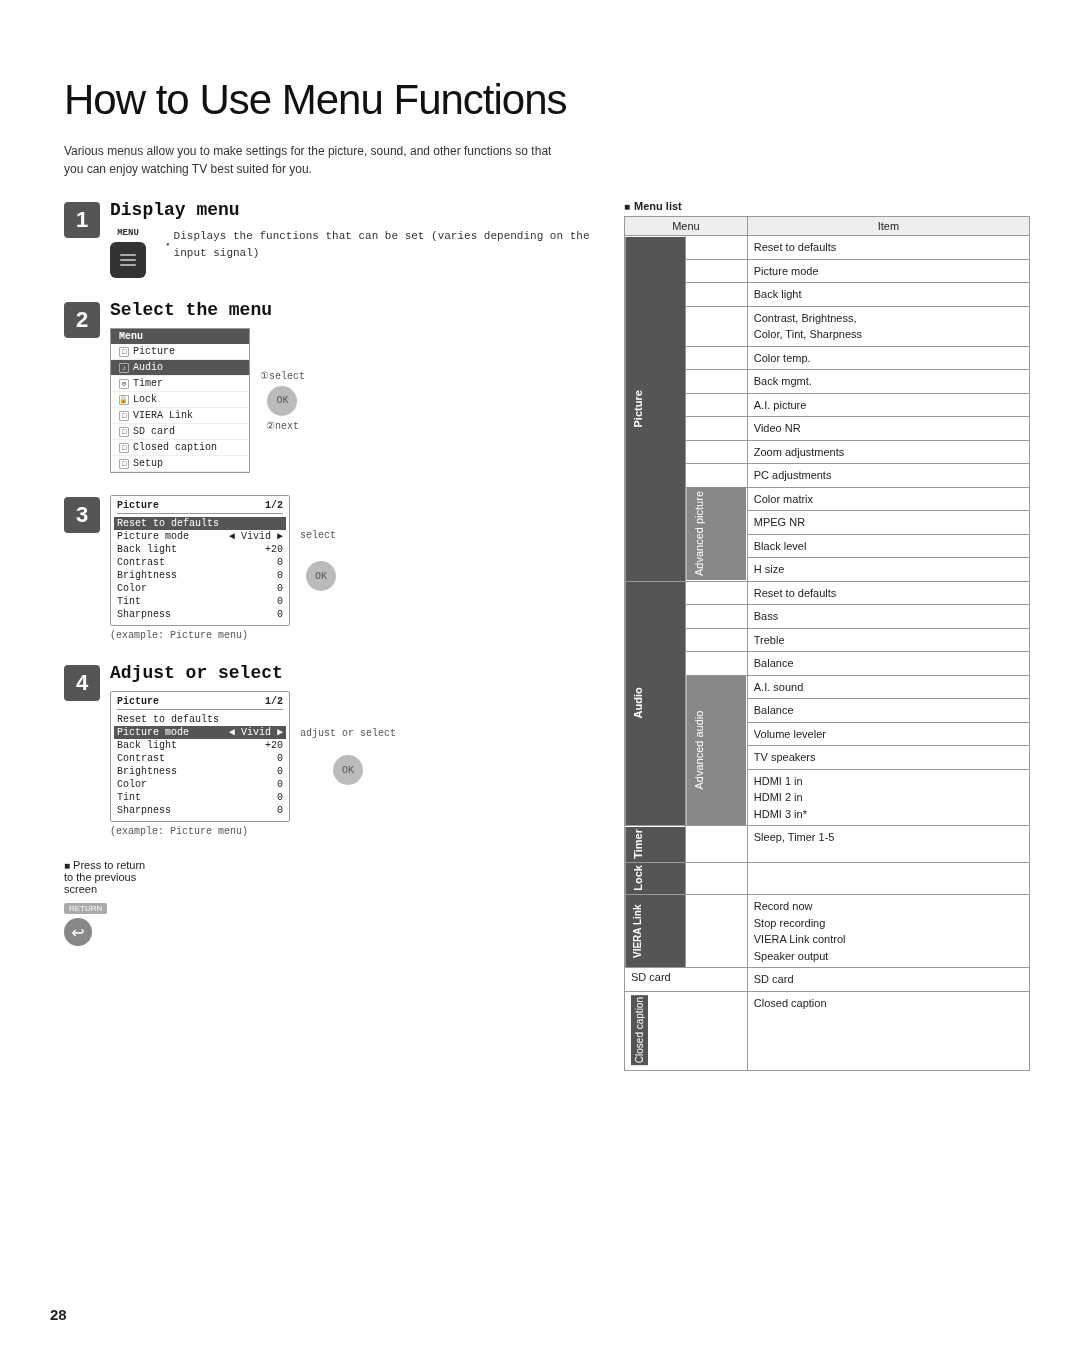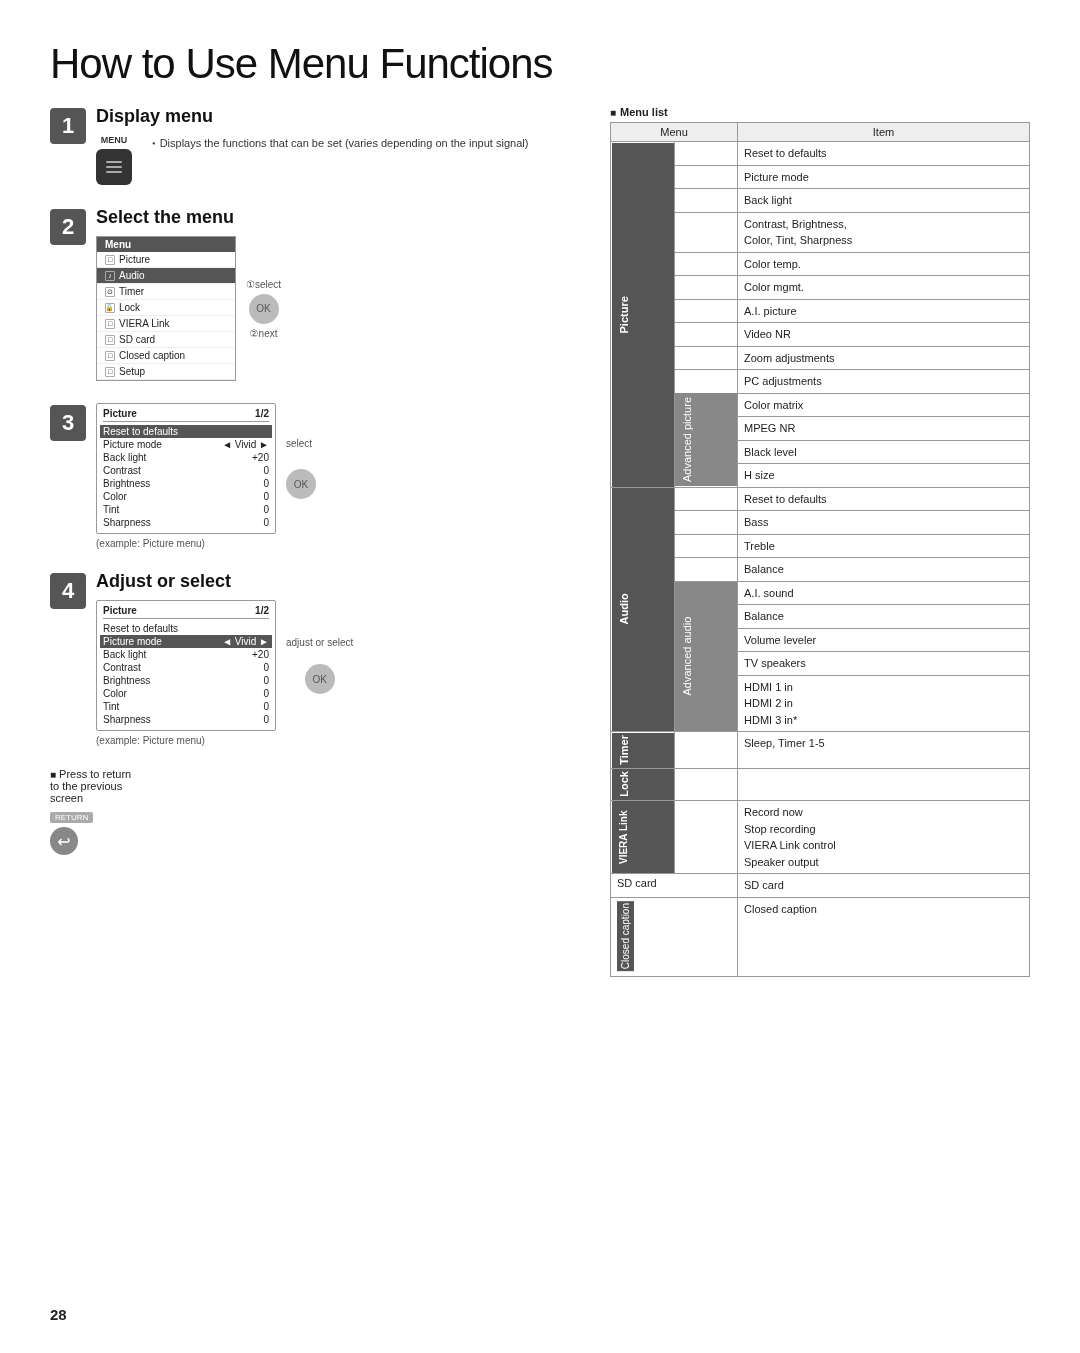--- a/index.html
+++ b/index.html
@@ -7,21 +7,22 @@
       width: 1080px;
       min-height: 1353px;
       background: #fff;
       font-family: Arial, sans-serif;
       font-size: 13px;
       color: #222;
       position: relative;
     }
 
     .page {
-      padding: 40px 50px 40px 50px;
+      padding: 40px 50px 40px 64px;
+      margin-top: 36px;
     }
 
     .page-title {
       font-size: 42px;
       font-weight: 300;
       letter-spacing: -1px;
       margin-bottom: 18px;
       color: #111;
     }
 
@@ -65,20 +66,21 @@
       border-radius: 4px;
       display: flex;
       align-items: center;
       justify-content: center;
       flex-shrink: 0;
       margin-top: 2px;
     }
 
     .step-content {
       flex: 1;
+      font-family: Liberation Mono, monospace;
     }
 
     .step-title {
       font-size: 18px;
       font-weight: bold;
       margin-bottom: 8px;
       color: #111;
     }
 
     
@@ -264,20 +266,21 @@
       border-radius: 2px;
       margin: 2px 0;
     }
   </style>
 </head>
 <body>
 
 <div class="page">
 
   <h1 class="page-title">How to Use Menu Functions</h1>
+  <p class="intro-text">Various menus allow you to make settings for the picture, sound, and other functions so that you can enjoy watching TV best suited for you.</p>
 
   <div class="main-layout">
 
     <div class="left-col">
 
       <div class="step">
         <div class="step-number">1</div>
         <div class="step-content">
           <div class="step-title">Display menu</div>
           <div class="remote-area">
@@ -385,21 +388,21 @@
               </div>
               <div class="menu-item">
                 <span>Tint</span>
                 <span>0</span>
               </div>
               <div class="menu-item">
                 <span>Sharpness</span>
                 <span>0</span>
               </div>
             </div>
-            <div style="display:flex;flex-direction:column;align-items:flex-start;gap:20px;">
+            <div style="display:flex;flex-direction:column;align-items:flex-end;gap:20px;">
               <div style="font-size:10px;color:#555;">select</div>
               <div style="width:30px;height:30px;background:#bbb;border-radius:50%;display:flex;align-items:center;justify-content:center;font-size:10px;color:#555;">OK</div>
             </div>
           </div>
           <div style="font-size:10px;color:#555;margin-top:4px;">(example: Picture menu)</div>
         </div>
       </div>
 
       <div class="step">
         <div class="step-number">4</div>
@@ -493,21 +496,21 @@
           <tr>
             <td></td>
             <td class="item-cell">Contrast, Brightness,<br>Color, Tint, Sharpness</td>
           </tr>
           <tr>
             <td></td>
             <td class="item-cell">Color temp.</td>
           </tr>
           <tr>
             <td></td>
-            <td class="item-cell">Color mgmt.</td>
+            <td class="item-cell">Back mgmt.</td>
           </tr>
           <tr>
             <td></td>
             <td class="item-cell">A.I. picture</td>
           </tr>
           <tr>
             <td></td>
             <td class="item-cell">Video NR</td>
           </tr>
           <tr>

